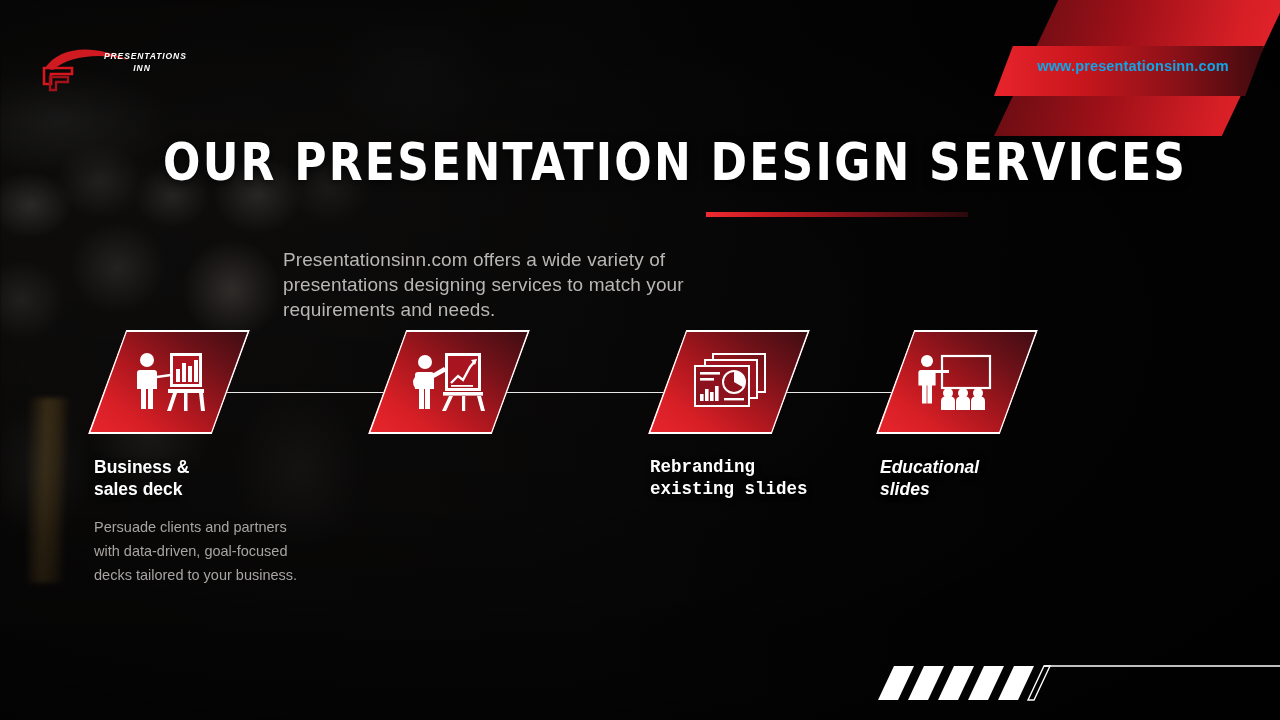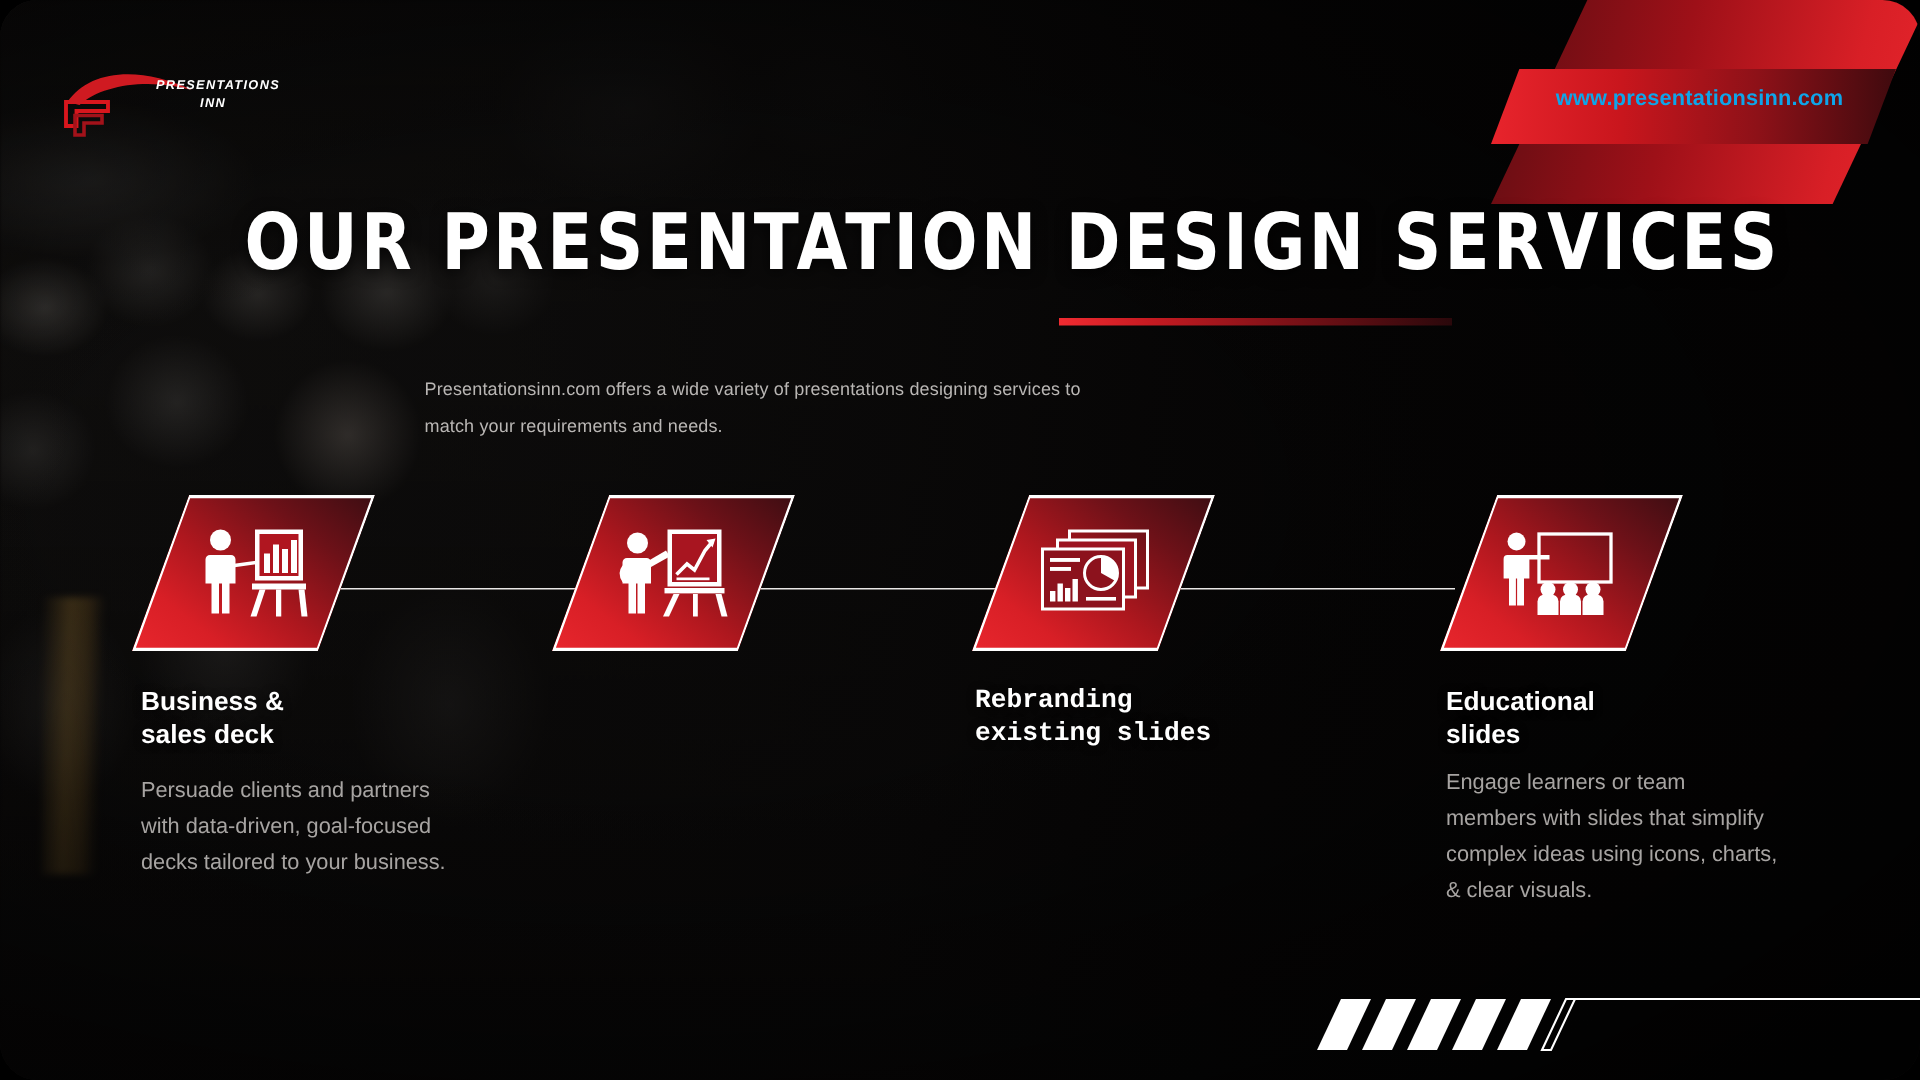--- a/index.html
+++ b/index.html
@@ -4,21 +4,20 @@
 <style>
   * { margin:0; padding:0; box-sizing:border-box; }
   html, body { width:1280px; height:720px; overflow:hidden; background:#000; }
   body { font-family:"Liberation Sans", sans-serif; }
 
   .slide {
     position:relative;
     width:1280px; height:720px;
     background:#0a0808;
     overflow:hidden;
-    border-radius:25px;
   }
 
   
   .bg-photo {
     position:absolute; inset:0;
     background:
       
       radial-gradient(ellipse 58px 46px at 30px 205px,  rgba(132,128,122,.52), rgba(0,0,0,0) 72%),
       radial-gradient(ellipse 60px 52px at 100px 180px, rgba(118,116,112,.42), rgba(0,0,0,0) 72%),
       radial-gradient(ellipse 52px 44px at 172px 196px, rgba(140,136,130,.40), rgba(0,0,0,0) 72%),
@@ -105,38 +104,38 @@
   }
   .title-rule {
     position:absolute; left:706px; top:212px; width:262px; height:5px;
     background:linear-gradient(90deg, #f02b31 0%, #c81b22 22%, #7d1117 58%, #2a080b 100%);
   }
 
   
   .subtitle {
     position:absolute; left:283px; top:247px; width:470px;
     color:#b9b6b4;
-    font-size:12px; line-height:25px; letter-spacing:.1px;
+    font-size:19px; line-height:25px; letter-spacing:.1px;
   }
 
   
   .cards { position:absolute; left:0; top:330px; width:1240px; height:340px; }
 
   .connector {
     position:absolute; height:1px; background:#e9e7e6; top:62px;
   }
   .connector.c1 { left:212px; width:198px; }
   .connector.c2 { left:492px; width:198px; }
   .connector.c3 { left:772px; width:198px; }
 
   .card { position:absolute; top:0; width:300px; }
   .card.n1 { left:88px; }
   .card.n2 { left:368px; }
   .card.n3 { left:648px; }
-  .card.n4 { left:960px; }
+  .card.n4 { left:876px;font-style:italic; }
 
   .para {
     position:relative;
     width:162px; height:104px;
     background:linear-gradient(218deg, #3c0d12 0%, #6d1118 26%, #ad171e 55%, #d81f26 78%, #e8262d 100%);
     clip-path: polygon(23.5% 0%, 100% 0%, 76.5% 100%, 0% 100%);
   }
   .para-border {
     position:absolute; inset:0;
     clip-path: polygon(23.5% 0%, 100% 0%, 76.5% 100%, 0% 100%);
@@ -313,21 +312,20 @@
             <circle cx="31" cy="41" r="5" fill="#fff"></circle>
             <path d="M24 49 q0 -5 7 -5 q7 0 7 5 v9 h-14 z" fill="#fff"></path>
             <circle cx="46" cy="41" r="5" fill="#fff"></circle>
             <path d="M39 49 q0 -5 7 -5 q7 0 7 5 v9 h-14 z" fill="#fff"></path>
             <circle cx="61" cy="41" r="5" fill="#fff"></circle>
             <path d="M54 49 q0 -5 7 -5 q7 0 7 5 v9 h-14 z" fill="#fff"></path>
           </svg>
         </div>
       </div>
       <div class="card-title">Educational<br>slides</div>
-      <div class="card-body">Engage learners or team members with slides that simplify complex ideas using icons, charts, &amp; clear visuals.</div>
     </div>
 
   </div>
 
   <div class="stripes">
     <svg width="420" height="42" viewBox="0 0 420 42">
       <polygon points="18,38 34,4 54,4 38,38" fill="#ffffff"></polygon>
       <polygon points="48,38 64,4 84,4 68,38" fill="#ffffff"></polygon>
       <polygon points="78,38 94,4 114,4 98,38" fill="#ffffff"></polygon>
       <polygon points="108,38 124,4 144,4 128,38" fill="#ffffff"></polygon>

